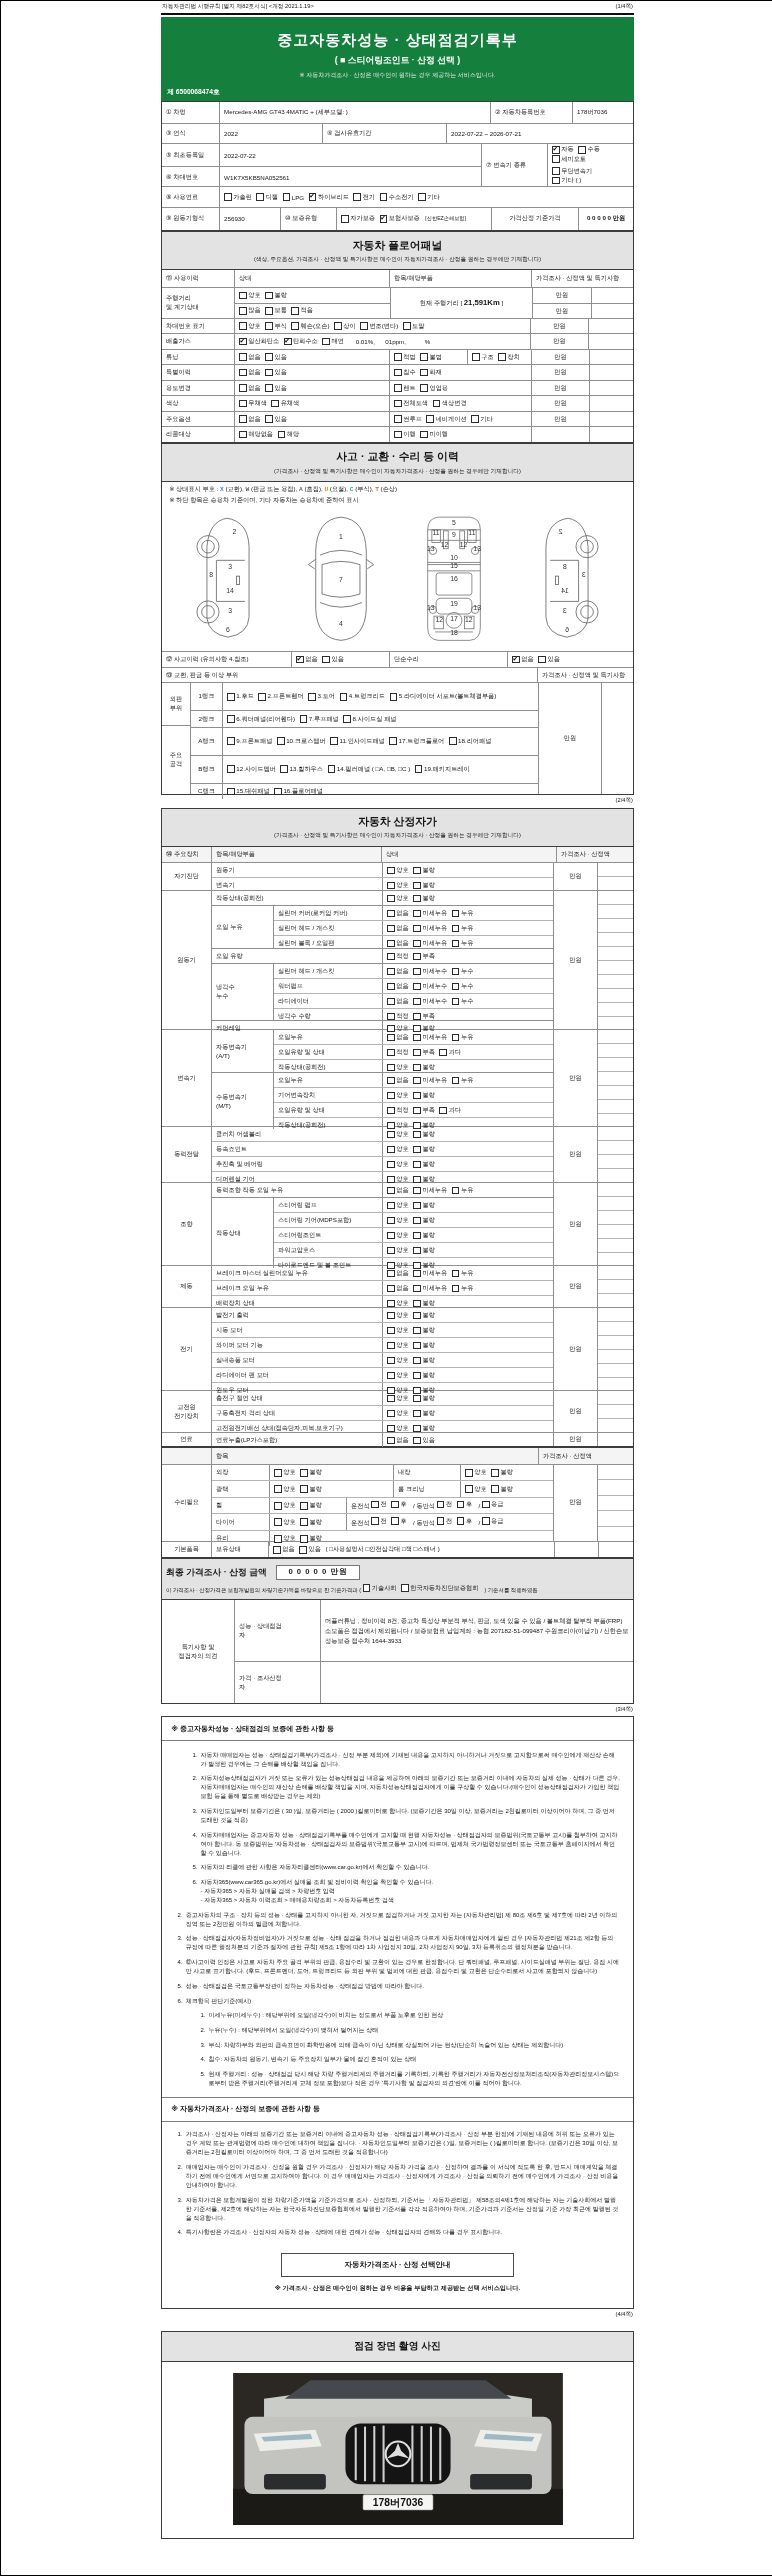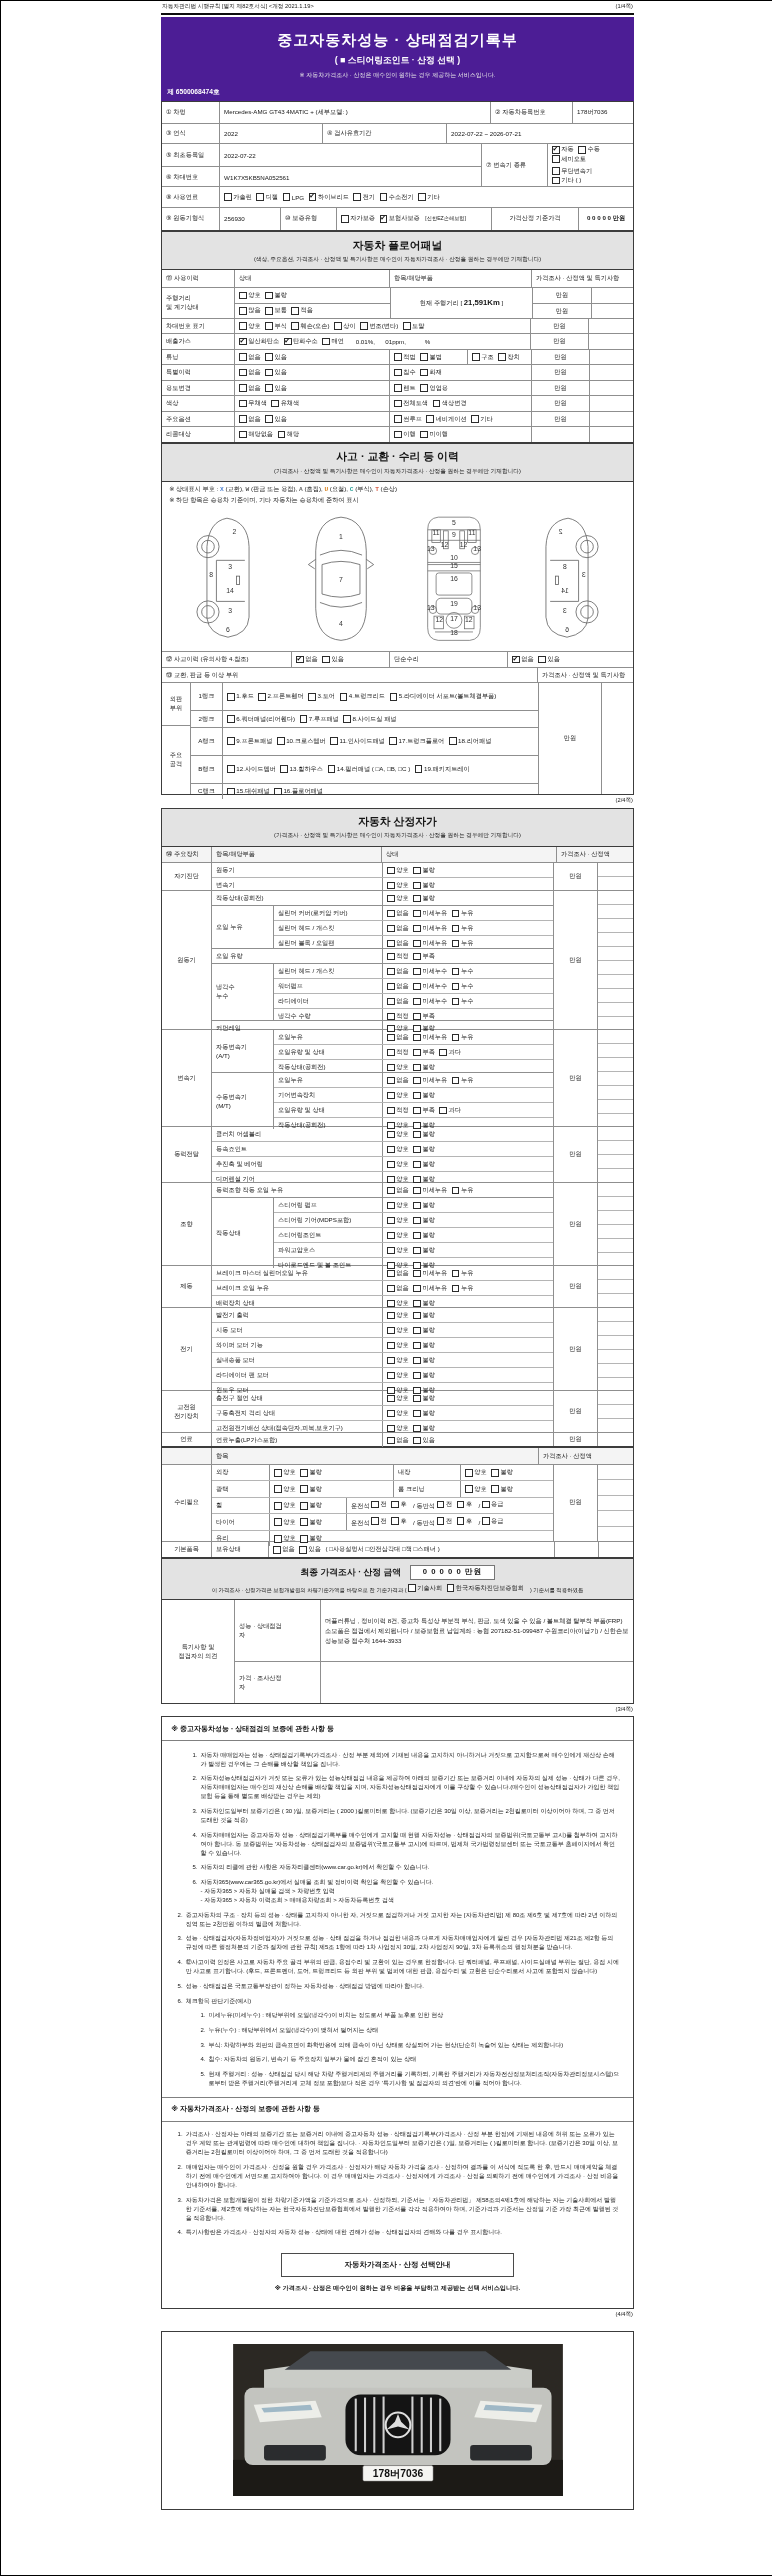--- a/index.html
+++ b/index.html
@@ -2,21 +2,21 @@
 <html style="font-size:8.2px"><head>
 <meta charset="utf-8">
 <style>
   html,body{margin:0;padding:0;background:#fff;}
   body{width:773px;height:2576px;position:relative;box-sizing:border-box;
        border-top:1px solid #000;border-left:1px solid #000;border-bottom:1px solid #000;
        font-family:"Liberation Sans","DejaVu Sans",sans-serif;color:#151515;overflow:hidden;}
   #doc{position:absolute;left:160px;top:1.5px;width:473px;}
   .meta{display:flex;justify-content:space-between;font-size:5.7px;padding:0.5px 1px 1.5px;}
   .topbar{height:2.6px;background:#0d0d0d;margin-bottom:1.5px;}
-  .hdr{background:#4c1d95;color:#fff;padding:14.4px 6.2px 4.1px;}
+  .hdr{background:#15803d;color:#fff;padding:14.4px 6.2px 4.1px;}
   .hdr .t{font-size:15px;font-weight:bold;text-align:center;letter-spacing:1px;}
   .hdr .s{font-size:8.8px;font-weight:bold;text-align:center;margin-top:5.2px;}
   .hdr .n{font-size:6px;text-align:center;margin-top:3.6px;color:#e9e9e9;}
   .hdr .no{font-size:6.7px;font-weight:bold;margin-top:8.2px;}
   .sech{border:1px solid #3c3c3c;border-bottom:none;background:#e3e3e3;text-align:center;padding:6.7px 4.1px 5.7px;}
   .sech .st{font-size:10.8px;font-weight:bold;}
   .sech .sn{font-size:5.7px;margin-top:3.1px;}
   .tbl{border:1px solid #3c3c3c;background:#fff;box-sizing:border-box;}
   .r{display:flex;border-top:0.5px solid #8f8f8f;box-sizing:border-box;align-items:stretch;}
   .tbl>.r:first-child{border-top:none;}
@@ -29,21 +29,21 @@
   .bt{border-top:0.5px solid #8f8f8f;}
   .b{font-weight:bold;}
   .cbw{display:inline-flex;align-items:center;margin-right:4.6px;font-size:6.2px;white-space:nowrap;}
   .cb{width:5.7px;height:5.7px;border:1px solid #2c2c2c;background:#fff;display:inline-block;
       position:relative;flex:none;margin-right:1.5px;}
   .cb.ck::after{content:"\2714";position:absolute;left:-0.5px;top:-2.1px;font-size:6.7px;font-weight:bold;color:#111;}
   .legend{font-size:6.2px;padding:3.1px 7.2px 0;}
   .legend2{font-size:6.2px;padding:1.5px 7.2px 4.1px;}
   .diagrow{display:flex;justify-content:space-around;align-items:center;padding:5.2px 9.3px 8.2px;}
   .marker{text-align:right;font-size:5.7px;padding:2.1px 1px;}
-  .finband{background:#e3e3e3;border:1px solid #3c3c3c;padding:5.2px 4.1px;text-align:center;}
+  .finband{background:#e3e3e3;border:1px solid #3c3c3c;padding:5.2px 4.1px;text-align:left;}
   .pricebox{display:inline-block;border:0.5px solid #777;background:#fff;padding:1.5px 11.3px;
             font-size:7.7px;font-weight:bold;margin-left:9.3px;letter-spacing:1px;}
   .notebox{border:1px solid #3c3c3c;background:#fff;padding:0 0 11.3px;}
   .nstrip{border-bottom:0.5px solid #808080;padding:6.2px 9.3px;font-weight:bold;font-size:7px;}
   .nstrip2{border-top:0.5px solid #808080;border-bottom:0.5px solid #808080;padding:6.2px 9.3px;
            font-weight:bold;font-size:7px;margin-top:9.3px;}
   .nitem{display:flex;font-size:6px;line-height:1.5;margin-top:5.7px;}
   .nno{width:12.4px;flex:none;text-align:right;margin-right:3.1px;}
   .sub1{padding:4.1px 12.4px 0 23px;}
   .outer1{padding:0 12.4px 0 8.2px;}
@@ -1742,20 +1742,21 @@
           <div class="nitem">
             <span class="nno">4.</span>
             <span>특기사항란은 가격조사 · 산정자의 자동차 성능 · 상태에 대한 견해가 성능 · 상태점검자의 견해와 다를 경우 표시합니다.</span>
           </div>
         </div>
         <div class="guidebox">자동차가격조사 · 산정 선택안내</div>
         <div class="guidenote">※ 가격조사 · 산정은 매수인이 원하는 경우 비용을 부담하고 제공받는 선택 서비스입니다.</div>
       </div>
       <div class="marker">(4/4쪽)</div>
       <div class="tbl" style="margin-top:10.3px">
+  <div class="photohdr">점검 장면 촬영 사진</div>
   <div class="photobody">
           <svg width="330" height="152" viewBox="0 0 640 295">
   <rect width="640" height="295" fill="#2b2823"></rect>
   <rect y="225" width="640" height="70" fill="#1c1a16"></rect>
   <path d="M60,50 Q320,8 580,50 L580,95 L60,95 Z" fill="#caccc7"></path>
   <path d="M150,14 L490,14 L540,50 L100,50 Z" fill="#45494e"></path>
   <rect x="22" y="85" width="596" height="150" rx="16" fill="#c3c4bf"></rect>
   <polygon points="40,118 160,110 172,142 52,152" fill="#edeee9"></polygon>
   <polygon points="600,118 480,110 468,142 588,152" fill="#edeee9"></polygon>
   <polygon points="55,124 150,118 154,128 60,133" fill="#9fb8c6"></polygon>

